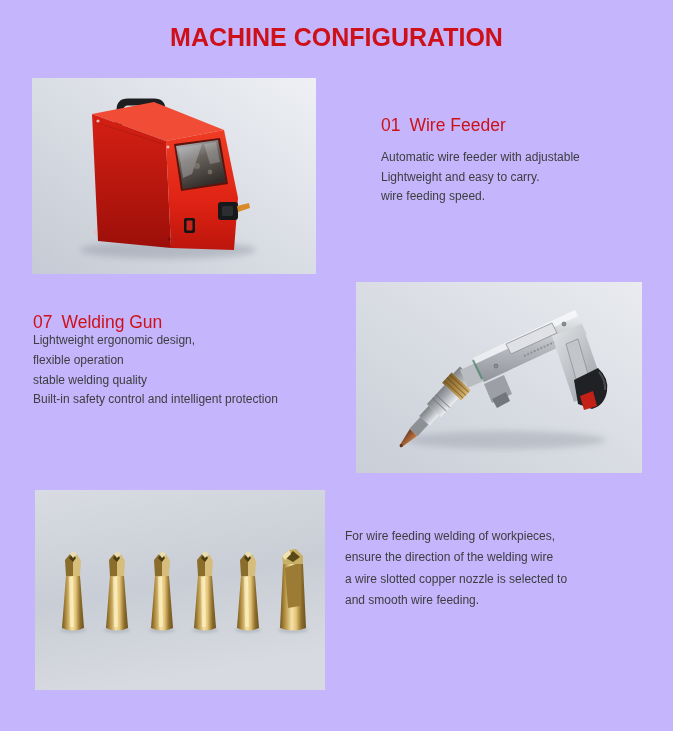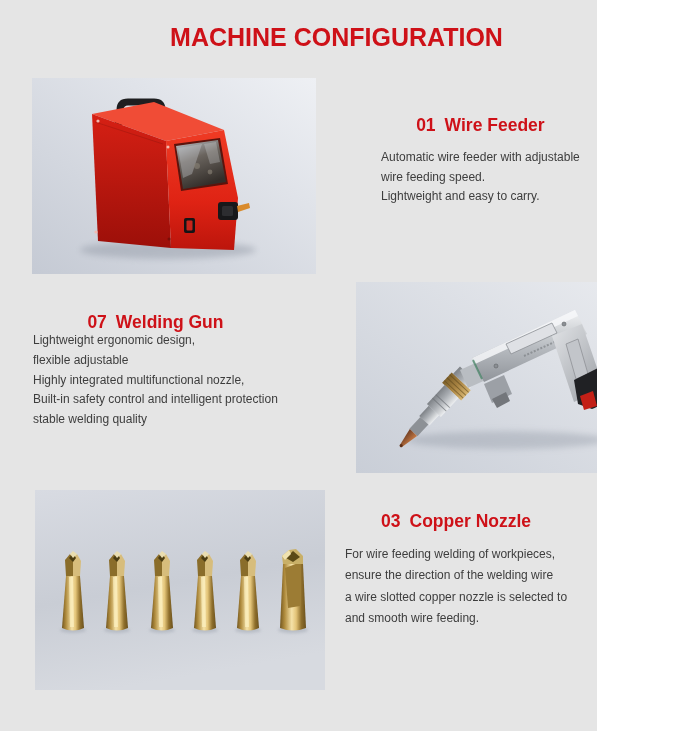--- a/index.html
+++ b/index.html
@@ -1,35 +1,34 @@
 <!DOCTYPE html>
 <html><head>
 <meta charset="utf-8">
 <style>
   html,body{margin:0;padding:0;background:#ffffff;}
   .page{
-    position:relative;width:577px;height:731px;background:#e5e5e5;overflow:hidden;
+    position:relative;width:673px;height:731px;background:#c4b5fd;overflow:hidden;
     font-family:"Liberation Sans",sans-serif;
-    padding-left:20px;
   }
   .title{
     position:absolute;top:23px;left:0;width:673px;margin:0;
     text-align:center;font-size:25px;font-weight:bold;color:#ce1118;
     letter-spacing:0px;
   }
   .photo{position:absolute;display:block;}
   .photo1{left:32px;top:78px;}
   .photo2{left:356px;top:282px;}
   .photo3{left:35px;top:490px;}
   .section{position:absolute;}
   .sec1{left:381px;top:116px;}
   .sec2{left:33px;top:313px;}
   .sec3{left:345px;top:512px;}
   .sec-heading{
-    font-size:17.5px;font-weight:bold;color:#ce1118;line-height:18px;white-space:nowrap;text-align:center;
+    font-size:17.5px;font-weight:normal;color:#ce1118;line-height:18px;white-space:nowrap;
   }
   .sec-heading .num{margin-right:9px;}
   .sec-body{color:#3d3d3d;font-size:12px;white-space:nowrap;}
   .sec1 .sec-body{margin-top:14px;line-height:19.6px;}
   .sec2 .sec-body{margin-top:0;line-height:19.8px;}
   .sec3 .sec-body{margin-top:14px;line-height:21.4px;}
 </style>
 </head>
 <body>
 
@@ -92,35 +91,34 @@
     <circle cx="136" cy="69" r="1.5" fill="#f2b9b0"></circle>
     <circle cx="137" cy="161" r="1.5" fill="#7a0e08"></circle>
   </svg>
 
   <div class="section sec1">
     <div class="sec-heading">
       <span class="num">01</span><span>Wire Feeder</span>
     </div>
     <div class="sec-body">
       <div>Automatic wire feeder with adjustable</div>
+      <div>Lightweight and easy to carry.</div>
       <div>wire feeding speed.</div>
-      <div>Lightweight and easy to carry.</div>
     </div>
   </div>
 
   <div class="section sec2">
     <div class="sec-heading">
       <span class="num">07</span><span>Welding Gun</span>
     </div>
     <div class="sec-body">
       <div>Lightweight ergonomic design,</div>
-      <div>flexible adjustable</div>
-      <div>Highly integrated multifunctional nozzle,</div>
+      <div>flexible operation</div>
+      <div>stable welding quality</div>
       <div>Built-in safety control and intelligent protection</div>
-      <div>stable welding quality</div>
     </div>
   </div>
 
   <svg class="photo photo2" width="286" height="191" viewBox="0 0 286 191">
     <defs>
       <linearGradient id="p2bg" x1="0" y1="1" x2="1" y2="0">
         <stop offset="0" stop-color="#c9ced7"></stop>
           <stop offset="1" stop-color="#e9ebef"></stop>
       </linearGradient>
       <linearGradient id="p2bar" x1="0" y1="0" x2="0" y2="1">
@@ -226,23 +224,20 @@
       <ellipse cx="17" cy="82" rx="15" ry="3.2" fill="#aab0ba" opacity="0.65" filter="url(#p3blur)"></ellipse>
       <path d="M4,80 Q17,85 30,80 L27,16 L7,16 Z" fill="url(#p3brass)"></path>
       <polygon points="9,20 25,14 24,58 12,60" fill="#9c7c34"></polygon>
       <polygon points="7,16 6,8 13,2 20,1 27,8 27,16" fill="#c9b068"></polygon>
       <polygon points="10,10 17,3 24,9 17,14" fill="#5a4916"></polygon>
       <polygon points="6,8 13,2 15,6 9,12" fill="#efe2b0"></polygon>
     </g>
   </svg>
 
   <div class="section sec3">
-    <div class="sec-heading">
-      <span class="num">03</span><span>Copper Nozzle</span>
-    </div>
     <div class="sec-body">
       <div>For wire feeding welding of workpieces,</div>
       <div>ensure the direction of the welding wire</div>
       <div>a wire slotted copper nozzle is selected to</div>
       <div>and smooth wire feeding.</div>
     </div>
   </div>
 
 </div>
 

